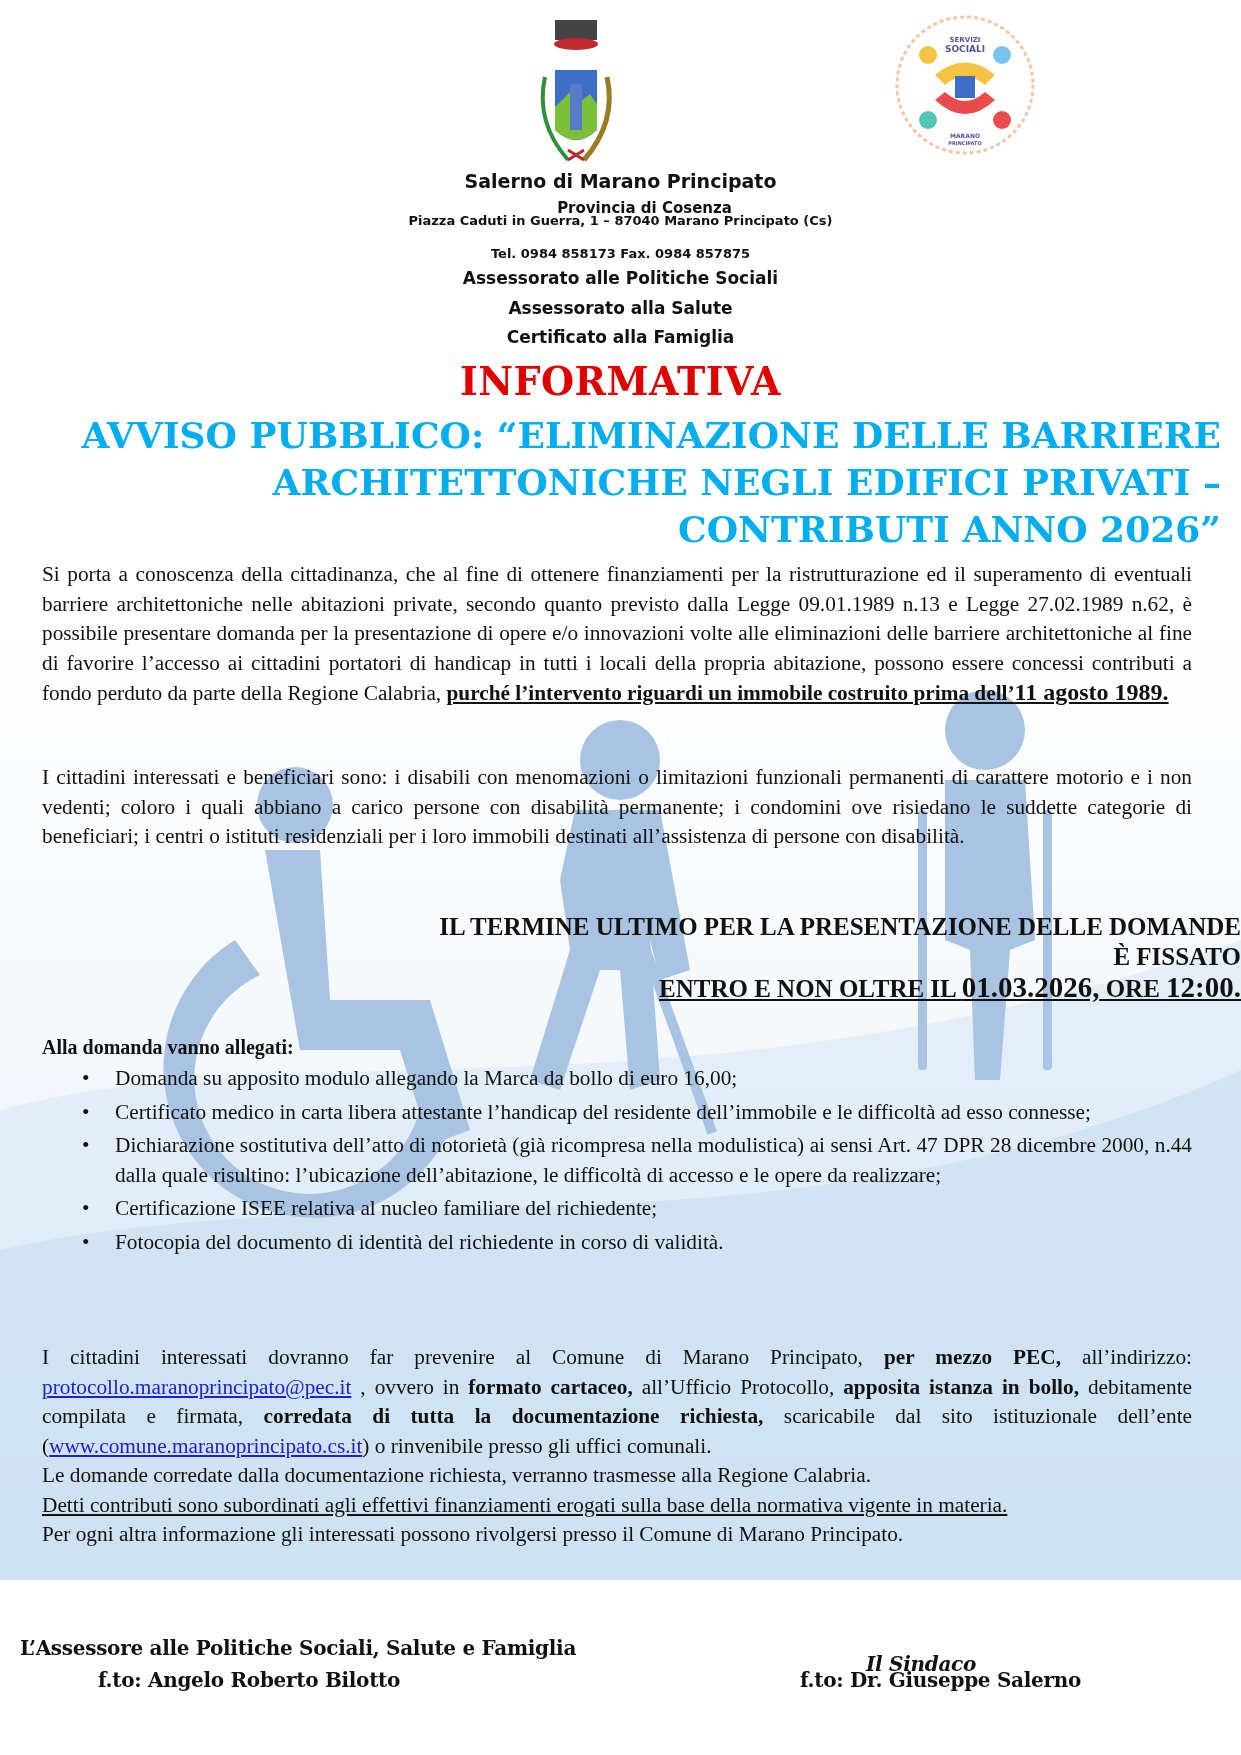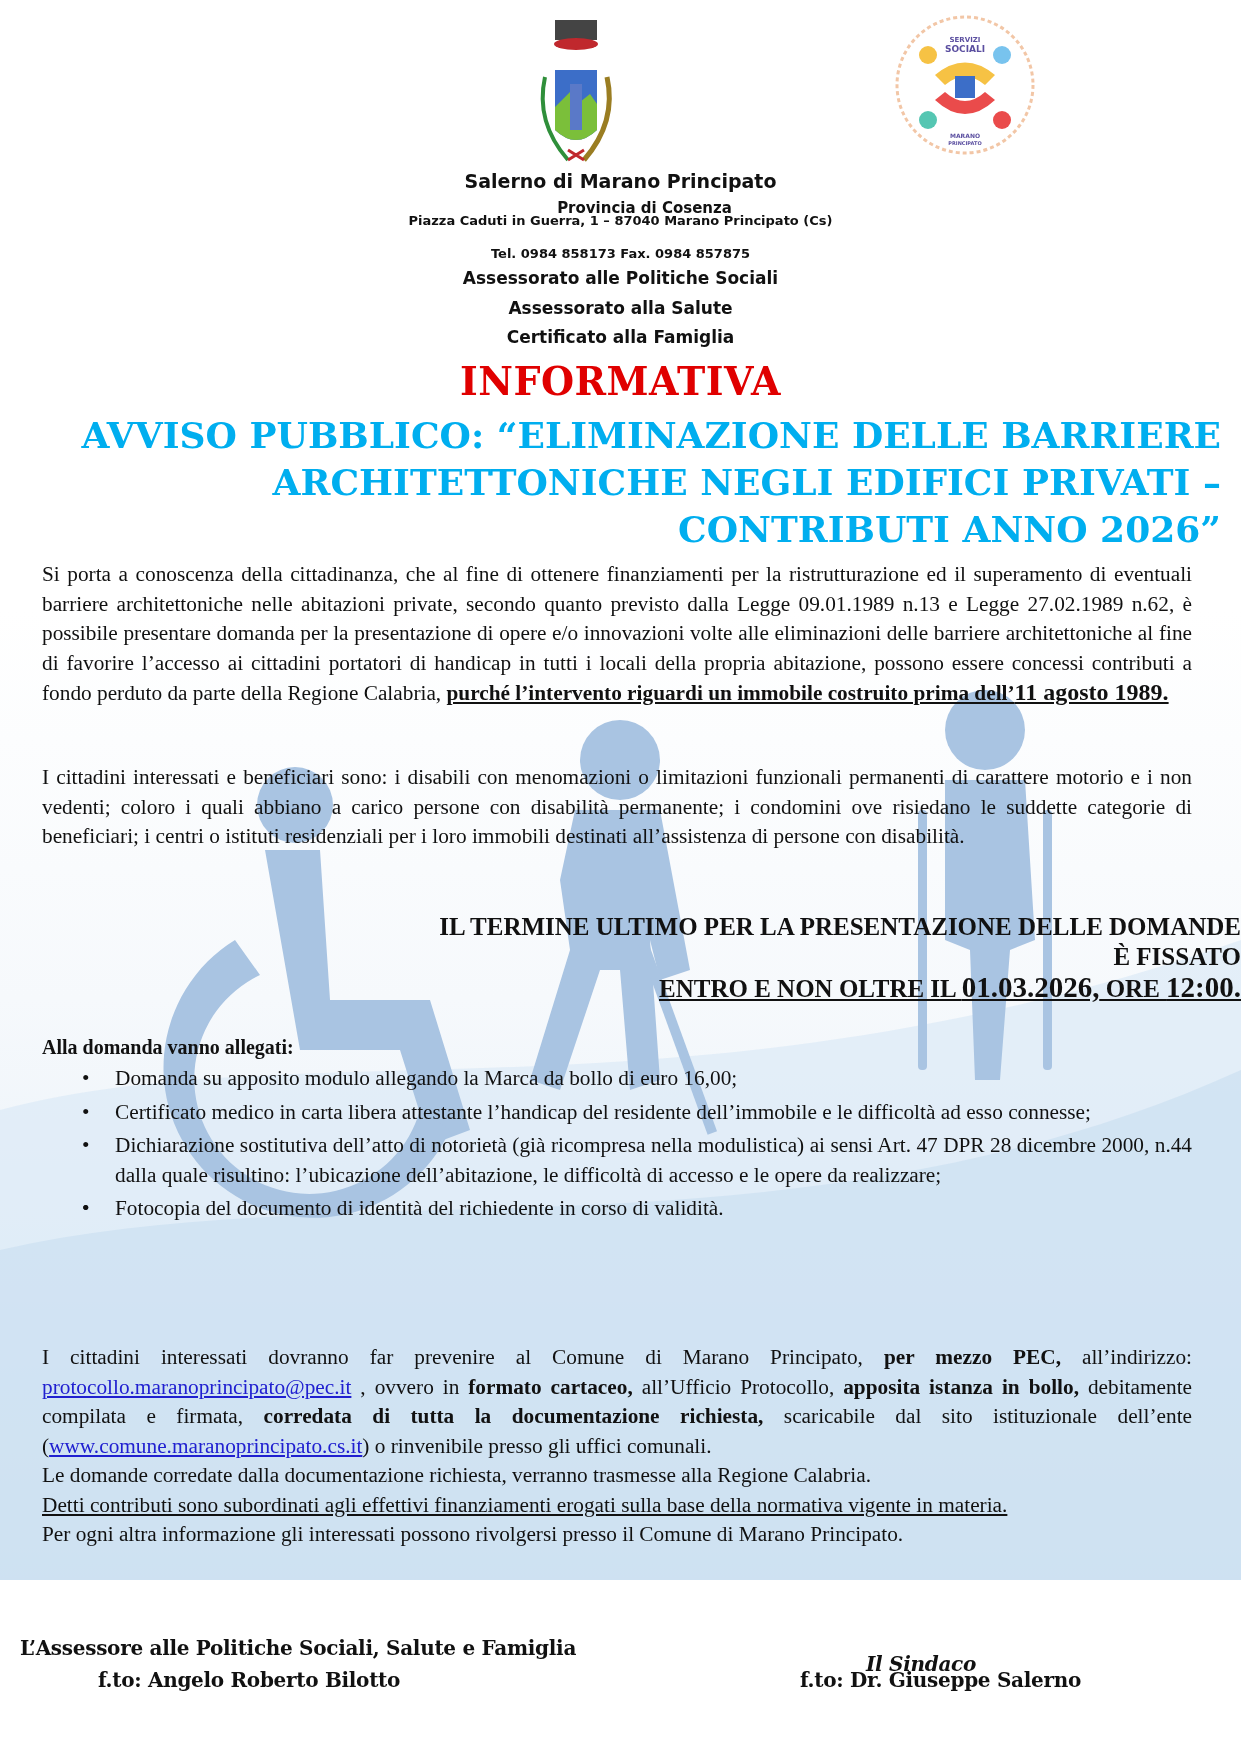--- a/index.html
+++ b/index.html
@@ -163,21 +163,21 @@
     <div>IL TERMINE ULTIMO PER LA PRESENTAZIONE DELLE DOMANDE</div>
     <div>È FISSATO</div>
     <div class="line3"><span>ENTRO E NON OLTRE IL </span><span class="big">01.03.2026,</span><span> ORE </span><span class="big">12:00.</span></div>
   </div>
 
   <div class="allegati-title">Alla domanda vanno allegati:</div>
   <ul class="list">
     <li><span class="bullet">•</span><span>Domanda su apposito modulo allegando la Marca da bollo di euro 16,00;</span></li>
     <li><span class="bullet">•</span><span>Certificato medico in carta libera attestante l’handicap del residente dell’immobile e le difficoltà ad esso connesse;</span></li>
     <li><span class="bullet">•</span><span>Dichiarazione sostitutiva dell’atto di notorietà (già ricompresa nella modulistica) ai sensi Art. 47 DPR 28 dicembre 2000, n.44 dalla quale risultino: l’ubicazione dell’abitazione, le difficoltà di accesso e le opere da realizzare;</span></li>
-    <li><span class="bullet">•</span></li>
+    <li><span class="bullet">•</span><span>Certificazione ISEE relativa al nucleo familiare del richiedente;</span></li>
     <li><span class="bullet">•</span><span>Fotocopia del documento di identità del richiedente in corso di validità.</span></li>
   </ul>
 
   <div class="para p3">
     <div><span>I cittadini interessati dovranno far prevenire al Comune di Marano Principato, </span><b>per mezzo PEC,</b><span> all’indirizzo: </span><a href="#">protocollo.maranoprincipato@pec.it</a><span> , ovvero in </span><b>formato cartaceo,</b><span> all’Ufficio Protocollo, </span><b>apposita istanza in bollo,</b><span> debitamente compilata e firmata, </span><b>corredata di tutta la documentazione richiesta,</b><span> scaricabile dal sito istituzionale dell’ente (</span><a href="#">www.comune.maranoprincipato.cs.it</a><span>) o rinvenibile presso gli uffici comunali.</span></div>
     <div>Le domande corredate dalla documentazione richiesta, verranno trasmesse alla Regione Calabria.</div>
     <div class="u" style="display:inline-block">Detti contributi sono subordinati agli effettivi finanziamenti erogati sulla base della normativa vigente in materia.</div>
     <div>Per ogni altra informazione gli interessati possono rivolgersi presso il Comune di Marano Principato.</div>
   </div>
 

